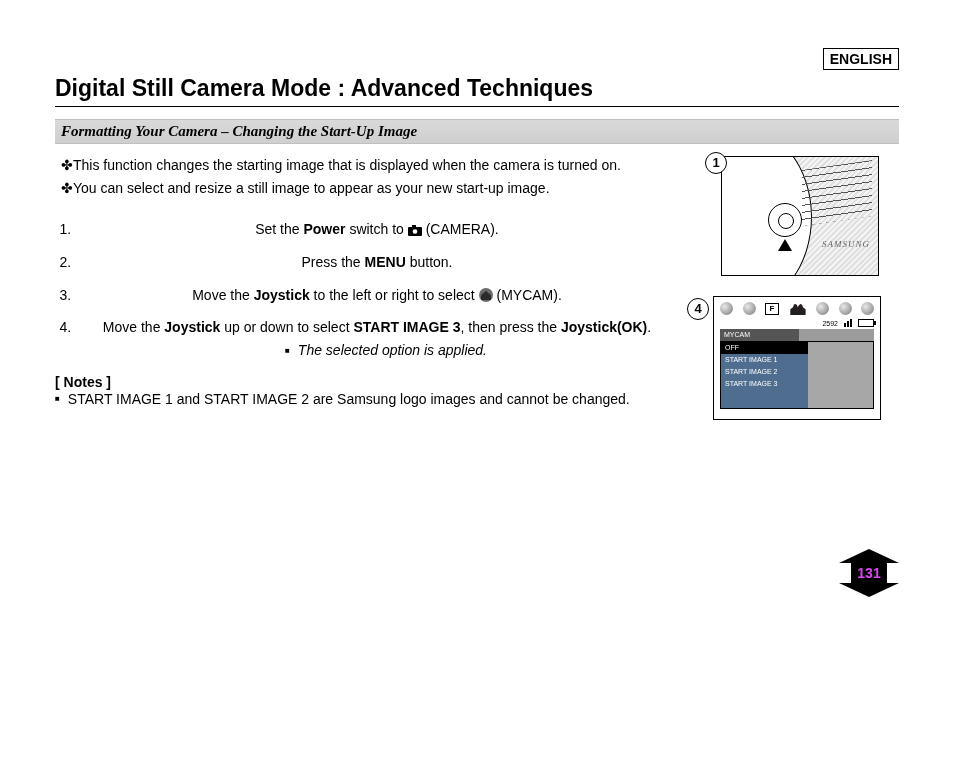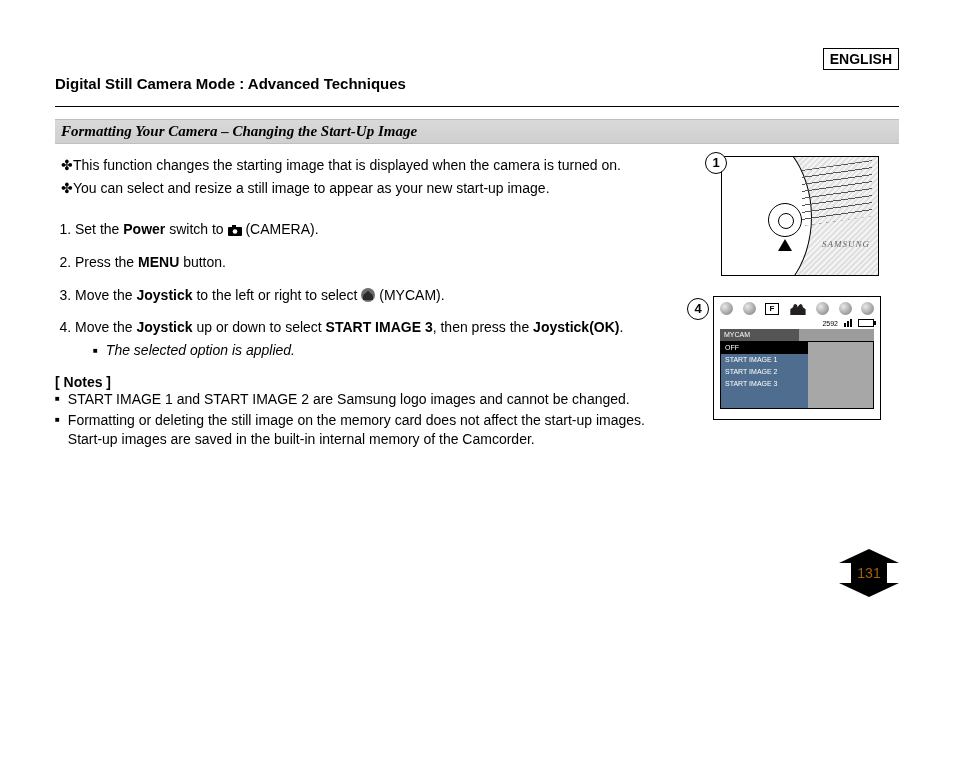--- a/index.html
+++ b/index.html
@@ -1,35 +1,35 @@
 <!DOCTYPE html>
 <html><head>
 <meta charset="utf-8">
 <style>
   * { box-sizing: border-box; margin: 0; padding: 0; }
   html, body { width: 954px; height: 779px; background: #fff; font-family: Arial, Helvetica, sans-serif; color: #000; }
   .page { position: relative; width: 954px; height: 627px; padding: 50px 55px 40px 55px; }
 
   .lang-box { position: absolute; top: 48px; right: 55px; border: 1.5px solid #000; padding: 2px 6px; font-weight: bold; font-size: 14px; }
 
-  .title { font-size: 15px; font-weight: bold; margin-top: 25px; margin-bottom: 14px; }
+  .title { font-size: 23px; font-weight: bold; margin-top: 25px; margin-bottom: 4px; }
   .title-rule { border-bottom: 1.5px solid #000; margin-bottom: 12px; }
 
   .sub-bar { background: linear-gradient(#d9d9d9,#cfcfcf); border-top:1px solid #bfbfbf; border-bottom:1px solid #bfbfbf; padding: 3px 6px; font-family: Georgia, 'Times New Roman', serif; font-style: italic; font-weight: bold; font-size: 15px; }
 
   .body-col { display: flex; margin-top: 12px; }
   .text-col { flex: 1 1 auto; padding-right: 20px; }
   .fig-col  { flex: 0 0 200px; }
 
   .intro    { margin-bottom: 22px; }
   .intro .row { display: flex; margin-bottom: 4px; font-size: 14px; line-height: 1.35; }
   .intro .b  { width: 18px; flex: 0 0 18px; text-align: left; padding-left: 6px; }
 
   .steps li { font-size: 14px; line-height: 1.35; margin-bottom: 14px; }
-  ol.steps { padding-left: 20px; }
+  ol.steps { padding-left: 20px; text-align: center; }
   .sub { list-style: none; padding-left: 18px; margin-top: 4px; }
   .sub li { margin-bottom: 2px; font-style: italic; }
   .sub li::before { content: "■"; font-size: 8px; position: relative; top:-2px; margin-right: 8px; }
 
   .notes-h { font-size: 14px; font-weight: bold; margin-top: 8px; }
   .notes   { list-style: none; padding-left: 0; }
   .notes li { font-size: 14px; line-height: 1.35; margin-bottom:2px; display:flex; }
   .notes li::before { content: "■"; font-size: 8px; position: relative; top:4px; margin-right: 8px; flex:0 0 auto; }
 
   .inline-icon { display:inline-block; vertical-align:-2px; }
@@ -67,21 +67,21 @@
   
   .menu { display:flex; height:68px; border:1px solid #000; }
   .menu-left { width:57%; display:flex; flex-direction:column; background:#4f6e8f; font-size:7px; color:#fff; }
   .menu-left .m-item{ height:12px; line-height:12px; padding-left:4px; }
   .menu-left .m-item.sel{ background:#000; }
   .menu-left .m-rest{ flex:1; }
   .menu-right{ flex:1; background:#a7a7a7; }
 
   
   .pagenum-wrap{ position:absolute; right:55px; bottom:30px; width:60px; text-align:center; }
-  .pagenum { display:inline-block; background:#000; color:#a16207; font-weight:normal; font-size:14px; padding:2px 6px; position:relative;}
+  .pagenum { display:inline-block; background:#000; color:#d946ef; font-weight:bold; font-size:14px; padding:2px 6px; position:relative;}
   .tri { width:0;height:0;margin:0 auto;border-left:30px solid transparent;border-right:30px solid transparent;border-bottom:14px solid #000; }
   .tri.dn{ border-bottom:none; border-top:14px solid #000; }
 </style>
 </head>
 <body>
 
 <div class="page">
 
   <div class="lang-box">ENGLISH</div>
 
@@ -130,23 +130,20 @@
           <ul class="sub">
             <li><span>The selected option is applied.</span></li>
           </ul>
         </li>
       </ol>
 
       <div class="notes-h">[ Notes ]</div>
       <ul class="notes">
         <li>
             <span>START IMAGE 1 and START IMAGE 2 are Samsung logo images and cannot be changed.</span>
-          </li>
-        <li>
-            <span>Formatting or deleting the still image on the memory card does not affect the start-up images. Start-up images are saved in the built-in internal memory of the Camcorder.</span>
           </li>
       </ul>
 
     </div>
 
     <div class="fig-col">
       <div class="fig1">
         <div class="frame">
           <div class="curve"></div>
           <div class="lines"></div>

